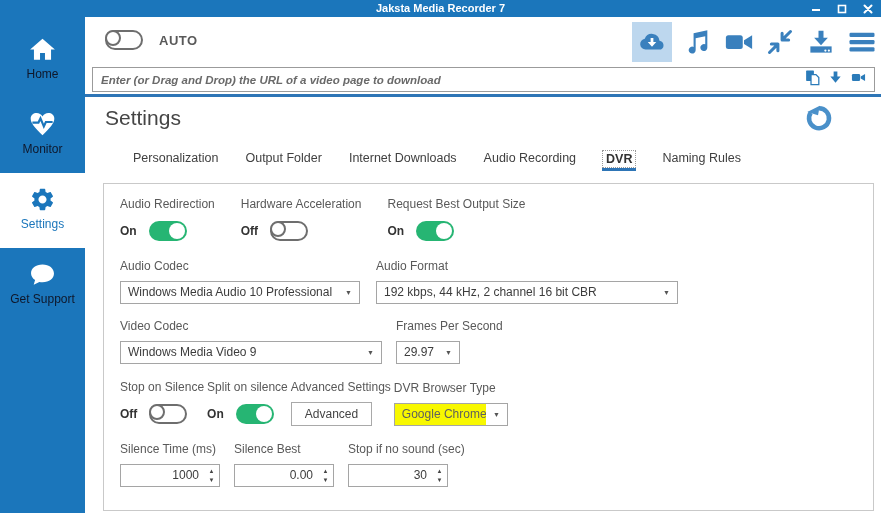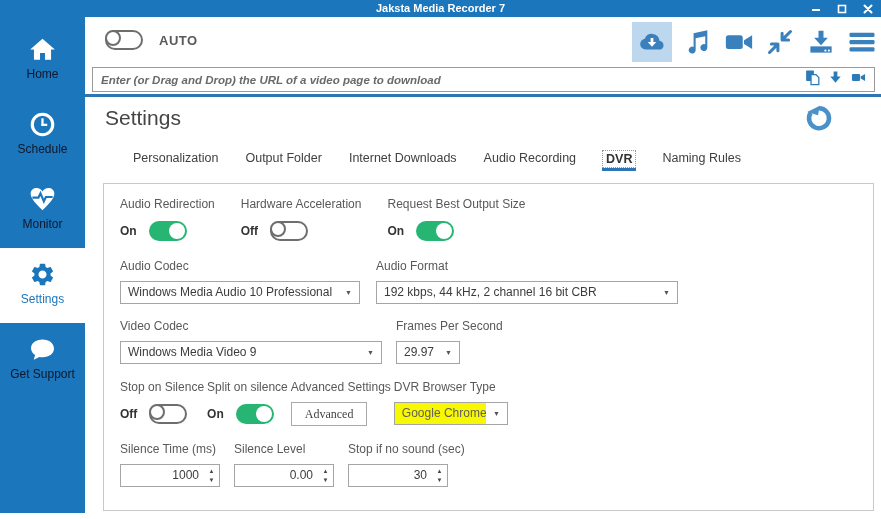--- a/index.html
+++ b/index.html
@@ -45,42 +45,42 @@
   .settings-title{position:absolute;left:20px;top:9px;font-size:21px;color:#454545;}
   .reset-btn{position:absolute;right:47px;top:6px;width:30px;height:30px;}
   .tabs{position:absolute;left:48px;top:54px;display:flex;gap:27px;font-size:12.5px;color:#404040;}
   .tab{white-space:nowrap;cursor:default;}
   .tab.selected{font-weight:bold;outline:1px dotted #999;padding:1px 3px;position:relative;color:#333;}
   .tab.selected::after{content:"";position:absolute;left:-1px;right:-1px;bottom:-4px;height:3px;background:#2e75b6;}
   
   .panel{position:absolute;left:18px;top:86px;width:771px;height:328px;border:1px solid #c9c9c9;
     box-sizing:border-box;padding:13px 16px;}
   .field-label{font-size:12px;color:#595959;margin-bottom:8px;white-space:nowrap;}
-  .row{display:flex;align-items:flex-start;}
+  .row{display:flex;align-items:flex-end;}
   .r1{gap:26px;}
   .r2{margin-top:16px;gap:16px;}
   .r3{margin-top:15px;gap:14px;}
   .r4{margin-top:16px;gap:3px;}
   .r5{margin-top:16px;gap:14px;}
   .state-row{display:flex;align-items:center;gap:12px;height:24px;}
   .state-txt{font-size:12px;font-weight:bold;color:#333;}
   
   .toggle{position:relative;display:inline-block;cursor:pointer;}
   .toggle.on{width:38px;height:20px;border-radius:11px;background:#26b573;}
   .toggle.on .knob{position:absolute;right:2px;top:2px;width:16px;height:16px;border-radius:50%;background:#fff;}
   .toggle.off{width:34px;height:16px;border:2px solid #6e6e6e;border-radius:11px;background:#fff;}
   .toggle.off .knob{position:absolute;left:-2px;top:-2px;width:16px;height:16px;border:2px solid #6e6e6e;border-radius:50%;background:#fff;box-sizing:border-box;}
   
   .dropdown{border:1px solid #a5a5a5;height:23px;box-sizing:border-box;display:flex;align-items:center;background:#fff;cursor:default;}
   .dd-value{flex:1;font-size:12px;color:#3c3c3c;padding-left:7px;white-space:nowrap;overflow:hidden;line-height:21px;}
   .dd-caret{font-size:7px;color:#555;padding:0 7px;}
   .dd-value.hl{background:#f8f800;color:#5f5f5f;align-self:stretch;}
   
   .btn{border:1px solid #a9a9a9;background:#fff;font-size:12px;color:#444;height:24px;padding:0 13px;
-    font-family:Liberation Serif, serif;cursor:pointer;}
+    font-family:Liberation Sans, sans-serif;cursor:pointer;}
   
   .spinbox{border:1px solid #a5a5a5;height:23px;box-sizing:border-box;display:flex;align-items:stretch;background:#fff;width:100px;}
   .spin-value{flex:1;font-size:12px;color:#3c3c3c;text-align:right;line-height:21px;padding-right:5px;}
   .spin-btns{width:15px;display:flex;flex-direction:column;align-items:center;justify-content:center;}
   .spin-btns span{font-size:6px;line-height:9px;color:#444;cursor:pointer;}
   .w240{width:240px;} .w302{width:302px;} .w262{width:262px;} .w64{width:64px;} .w114{width:114px;}
 </style>
 </head>
 <body>
 
@@ -110,30 +110,20 @@
   <div class="side-item">
     <span class="icn">
       <svg viewBox="0 0 24 24">
           <path class="fg" d="M12 2.5 L23 12 h-3.4 v9 h-5.4 v-6 h-4.4 v6 H4.4 v-9 H1 Z"></path>
         </svg>
     </span>
     <span class="side-label">Home</span>
   </div>
 
 
-  <div class="side-item">
-    <span class="icn">
-      <svg viewBox="0 0 24 24">
-          <path class="fg" d="M12 1.5 a10.5 10.5 0 1 1 0 21 a10.5 10.5 0 0 1 0-21 Z M12 4.3 a7.7 7.7 0 1 0 0 15.4 a7.7 7.7 0 0 0 0-15.4 Z"></path>
-          <path class="fg" d="M11 6.5 h2 v6.5 h-2 Z"></path>
-          <path class="fg" d="M11 11.3 h5.2 v2 H11 Z"></path>
-        </svg>
-    </span>
-    <span class="side-label">Schedule</span>
-  </div>
 
   <div class="side-item">
     <span class="icn">
       <svg viewBox="0 0 24 24">
           <path class="fg" d="M12 21.5 C5 14.5 1.5 10.5 1.5 6.8 C1.5 3.6 4 1.8 6.8 1.8 C8.9 1.8 11 3 12 4.9 C13 3 15.1 1.8 17.2 1.8 C20 1.8 22.5 3.6 22.5 6.8 C22.5 10.5 19 14.5 12 21.5 Z"></path>
           <polyline class="bgline" points="3,10.3 8.4,10.3 10.2,6.6 13.2,13.6 15,9.8 21,9.8" fill="none" stroke-width="1.9"></polyline>
         </svg>
     </span>
     <span class="side-label">Monitor</span>
   </div>
@@ -352,21 +342,21 @@
         <div class="field-label">Silence Time (ms)</div>
         <div class="spinbox">
           <span class="spin-value">1000</span>
           <span class="spin-btns">
             <span>▲</span>
             <span>▼</span>
           </span>
         </div>
       </div>
       <div>
-        <div class="field-label">Silence Level</div>
+        <div class="field-label">Silence Best</div>
         <div class="spinbox">
           <span class="spin-value">0.00</span>
           <span class="spin-btns">
             <span>▲</span>
             <span>▼</span>
           </span>
         </div>
       </div>
       <div>
         <div class="field-label">Stop if no sound (sec)</div>

